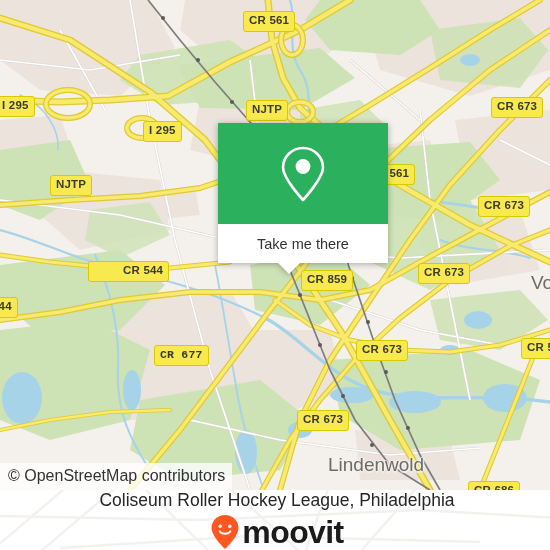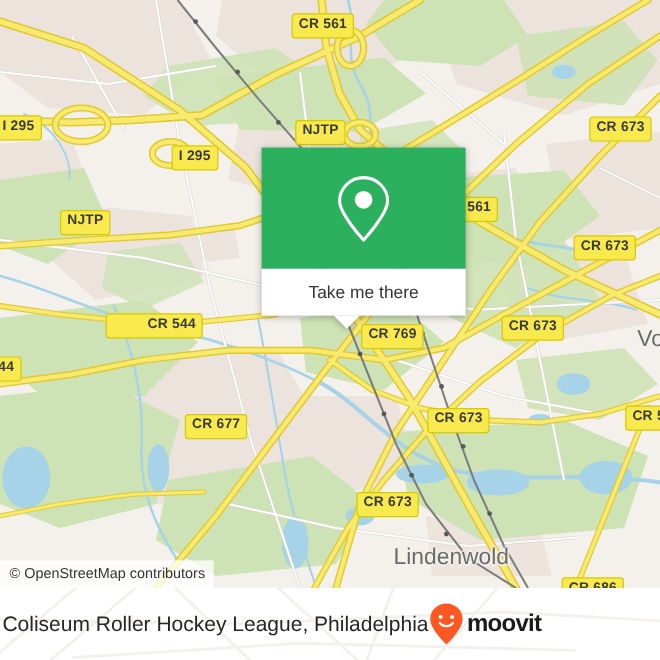--- a/index.html
+++ b/index.html
@@ -60,21 +60,21 @@
       0 1.5px 1px #f4f1ec, 0 -1.5px 1px #f4f1ec;
   }
 
   
   #attribution {
     position: absolute;
     left: 0;
     bottom: 0;
     background: rgba(255,255,255,0.78);
     color: #333333;
-    font-size: 12px;
+    font-size: 16px;
     padding: 4px 7px 5px 8px;
     z-index: 30;
     white-space: nowrap;
   }
 
   
   #popup {
     position: absolute;
     left: 190px;
     top: 123px;
@@ -116,23 +116,25 @@
   
   #footer {
     position: absolute;
     left: 0;
     top: 490px;
     width: 550px;
     height: 60px;
     background: #ffffff;
     display: flex;
     align-items: center;
+    justify-content: space-between;
     box-sizing: border-box;
-    padding: 0 14px 0 2px;
+    padding: 0 14px 0 18px;
     overflow: hidden;
+    flex-direction: column;
   }
   #footer-watermark {
     position: absolute;
     left: 0; top: 0;
     width: 550px; height: 60px;
     opacity: .55;
     pointer-events: none;
   }
   #footer-title {
     position: relative;
@@ -143,21 +145,21 @@
   }
   #brand {
     position: relative;
     display: flex;
     align-items: center;
     gap: 2px;
     z-index: 2;
   }
   #brand-wordmark {
     color: #1b1b1b;
-    font-size: 20px;
+    font-size: 32px;
     font-weight: bold;
     letter-spacing: -0.6px;
     line-height: 1;
   }
 </style>
 </head>
 <body>
 
 <div id="app">
 
@@ -327,22 +329,22 @@
         <div class="shield" style="left: -4px; top: 96px;">I 295</div>
         <div class="shield" style="left: 491px; top: 97px;">CR 673</div>
         <div class="shield" style="left: 246px; top: 100px;">NJTP</div>
         <div class="shield" style="left: 143px; top: 121px;">I 295</div>
         <div class="shield" style="left: 50px; top: 175px;">NJTP</div>
         <div class="shield" style="left: 363px; top: 164px;">CR 561</div>
         <div class="shield" style="left: 478px; top: 196px;">CR 673</div>
         <div class="shield" style="left: 88px; top: 261px; padding-left: 34px;">CR 544</div>
         <div class="shield" style="left: -14px; top: 297px;">544</div>
         <div class="shield" style="left: 418px; top: 263px;">CR 673</div>
-        <div class="shield" style="left: 301px; top: 270px;">CR 769</div>
-        <div class="shield" style="left: 154px; top: 345px;">CR 677</div>
+        <div class="shield" style="left: 301px; top: 270px;">CR 859</div>
+        <div class="shield" style="left: 154px; top: 345px; font-family: Liberation Mono, monospace;">CR 677</div>
         <div class="shield" style="left: 356px; top: 340px;">CR 673</div>
         <div class="shield" style="left: 521px; top: 338px;">CR 56</div>
         <div class="shield" style="left: 297px; top: 410px;">CR 673</div>
         <div class="shield" style="left: 468px; top: 481px;">CR 686</div>
       </div>
 
     <div id="place-layer">
         <div class="place-label" style="left: 328px; top: 454px;">Lindenwold</div>
         <div class="place-label" style="left: 531px; top: 272px;">Vo</div>
       </div>

